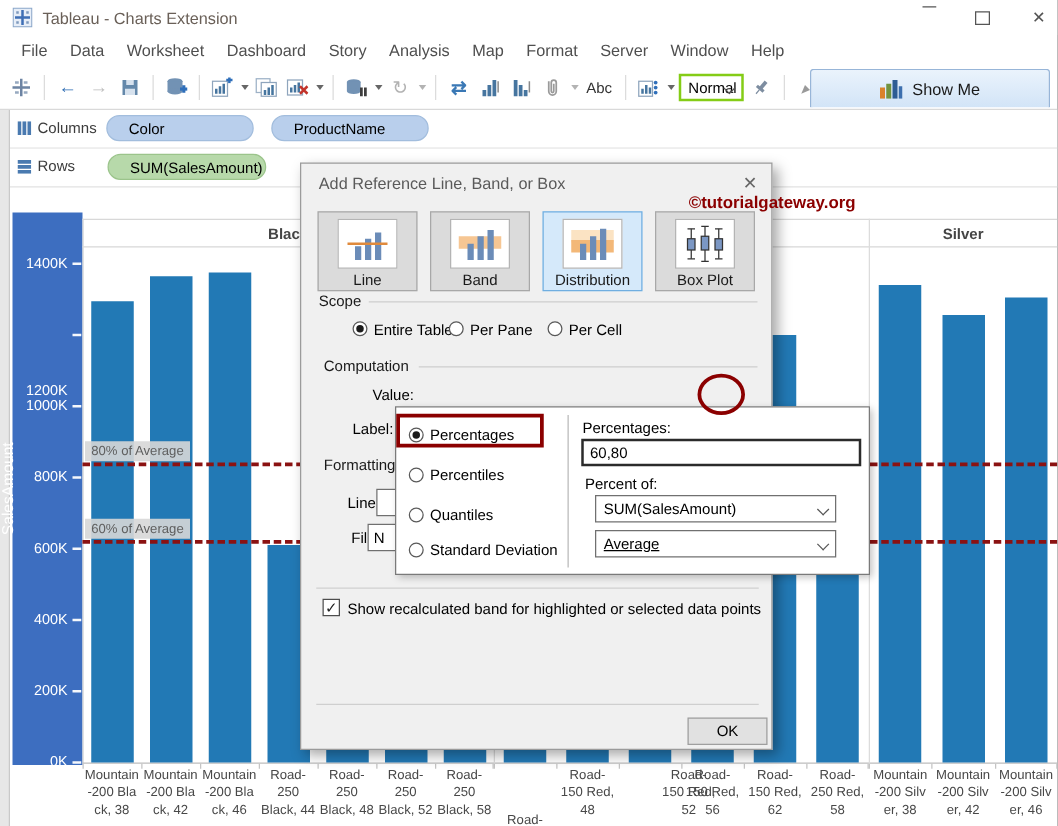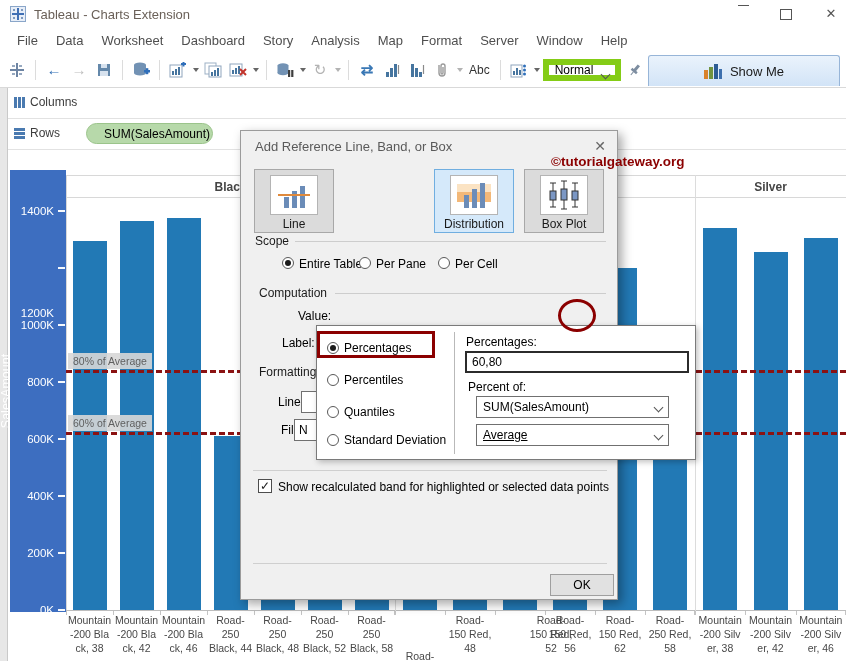--- a/index.html
+++ b/index.html
@@ -16,21 +16,21 @@
   
   #menubar{position:absolute;left:0;top:28px;width:846px;height:24px;display:flex;align-items:center;padding-left:8px;box-sizing:border-box;}
   .menu-item{padding:4px 9px;font-size:13px;color:#4f4f4f;}
   
   #toolbar{position:absolute;left:0;top:52px;width:846px;height:36px;border-bottom:1px solid #d9d9d9;box-sizing:border-box;
            display:flex;align-items:center;padding-left:6px;gap:3px;}
   .tbi{width:22px;height:22px;display:flex;align-items:center;justify-content:center;font-size:15px;flex:none;}
   .tbsep{width:1px;height:20px;background:#dcdcdc;margin:0 4px;flex:none;}
   .caret{width:0;height:0;border-left:3.5px solid transparent;border-right:3.5px solid transparent;border-top:4px solid #666;margin-left:1px;flex:none;}
   .tbtxt{font-size:12px;color:#333;padding:0 3px;flex:none;}
-  #mode-select{width:78px;height:22px;border:6px solid #84cc16;background:#fff;font-size:12px;display:flex;align-items:center;
+  #mode-select{width:52px;height:22px;border:2px solid #84cc16;background:#fff;font-size:12px;display:flex;align-items:center;
                padding-left:6px;box-sizing:border-box;position:relative;flex:none;}
   .chev{width:6px;height:6px;border-right:1.4px solid #555;border-bottom:1.4px solid #555;transform:rotate(45deg);position:absolute;right:6px;top:6px;}
   #show-me{position:absolute;left:648px;top:55px;width:190px;height:30px;border:1px solid #97b5d8;border-bottom:none;border-radius:3px 3px 0 0;
            background:linear-gradient(#eaf3fc,#d2e4f7);display:flex;align-items:center;justify-content:center;gap:8px;font-size:13px;color:#1a1a1a;}
   
   #gutter{position:absolute;left:0;top:88px;width:8px;height:573px;background:#e7e7e7;border-right:1px solid #c9c9c9;box-sizing:border-box;}
   .shelf{position:absolute;left:8px;width:838px;height:31px;border-bottom:1px solid #e2e2e2;background:#fff;box-sizing:border-box;}
   #shelf-columns{top:88px;} #shelf-rows{top:119px;}
   .shelf-label{position:absolute;left:6px;top:7px;font-size:12px;color:#3c3c3c;display:flex;align-items:center;gap:5px;width:70px;}
   .pill{position:absolute;top:4px;height:21px;border-radius:11px;font-size:12px;line-height:21px;padding-left:17px;box-sizing:border-box;}
@@ -267,20 +267,22 @@
   <div id="gutter"></div>
   <div class="shelf" id="shelf-columns">
     <span class="shelf-label">
       <svg width="11" height="11">
           <rect x="0" y="0" width="3" height="11" fill="#4a7ab0"></rect>
           <rect x="4" y="0" width="3" height="11" fill="#4a7ab0"></rect>
           <rect x="8" y="0" width="3" height="11" fill="#4a7ab0"></rect>
         </svg>
       <span>Columns</span>
     </span>
+    <span class="pill blue" style="left:77px;width:118px;">Color</span>
+    <span class="pill blue" style="left:209px;width:126px;">ProductName</span>
   </div>
   <div class="shelf" id="shelf-rows">
     <span class="shelf-label">
       <svg width="11" height="11">
           <rect x="0" y="0" width="11" height="3" fill="#4a7ab0"></rect>
           <rect x="0" y="4" width="11" height="3" fill="#4a7ab0"></rect>
           <rect x="0" y="8" width="11" height="3" fill="#4a7ab0"></rect>
         </svg>
       <span>Rows</span>
     </span>
@@ -382,20 +384,31 @@
       <div class="type-icon-box">
         <svg width="40" height="32">
             <rect x="10" y="18" width="5" height="11" fill="#6b8cb8"></rect>
             <rect x="18" y="12" width="5" height="17" fill="#6b8cb8"></rect>
             <rect x="26" y="7" width="5" height="22" fill="#6b8cb8"></rect>
             <line x1="4" y1="16" x2="36" y2="16" stroke="#e08a3c" stroke-width="2"></line>
           </svg>
       </div>
       <div class="type-label">Line</div>
     </div>
+    <div class="type-btn" style="left:103px;">
+      <div class="type-icon-box">
+        <svg width="40" height="32">
+            <rect x="3" y="10" width="34" height="10" fill="#f6c693"></rect>
+            <rect x="10" y="16" width="5" height="13" fill="#6b8cb8"></rect>
+            <rect x="18" y="10" width="5" height="19" fill="#6b8cb8"></rect>
+            <rect x="26" y="5" width="5" height="24" fill="#6b8cb8"></rect>
+          </svg>
+      </div>
+      <div class="type-label">Band</div>
+    </div>
     <div class="type-btn selected" style="left:193px;">
       <div class="type-icon-box">
         <svg width="40" height="32">
             <rect x="3" y="5" width="34" height="10" fill="#fbe3c3"></rect>
             <rect x="3" y="13" width="34" height="10" fill="#f3b878"></rect>
             <rect x="10" y="16" width="5" height="13" fill="#6b8cb8"></rect>
             <rect x="18" y="10" width="5" height="19" fill="#6b8cb8"></rect>
             <rect x="26" y="4" width="5" height="25" fill="#6b8cb8"></rect>
           </svg>
       </div>

